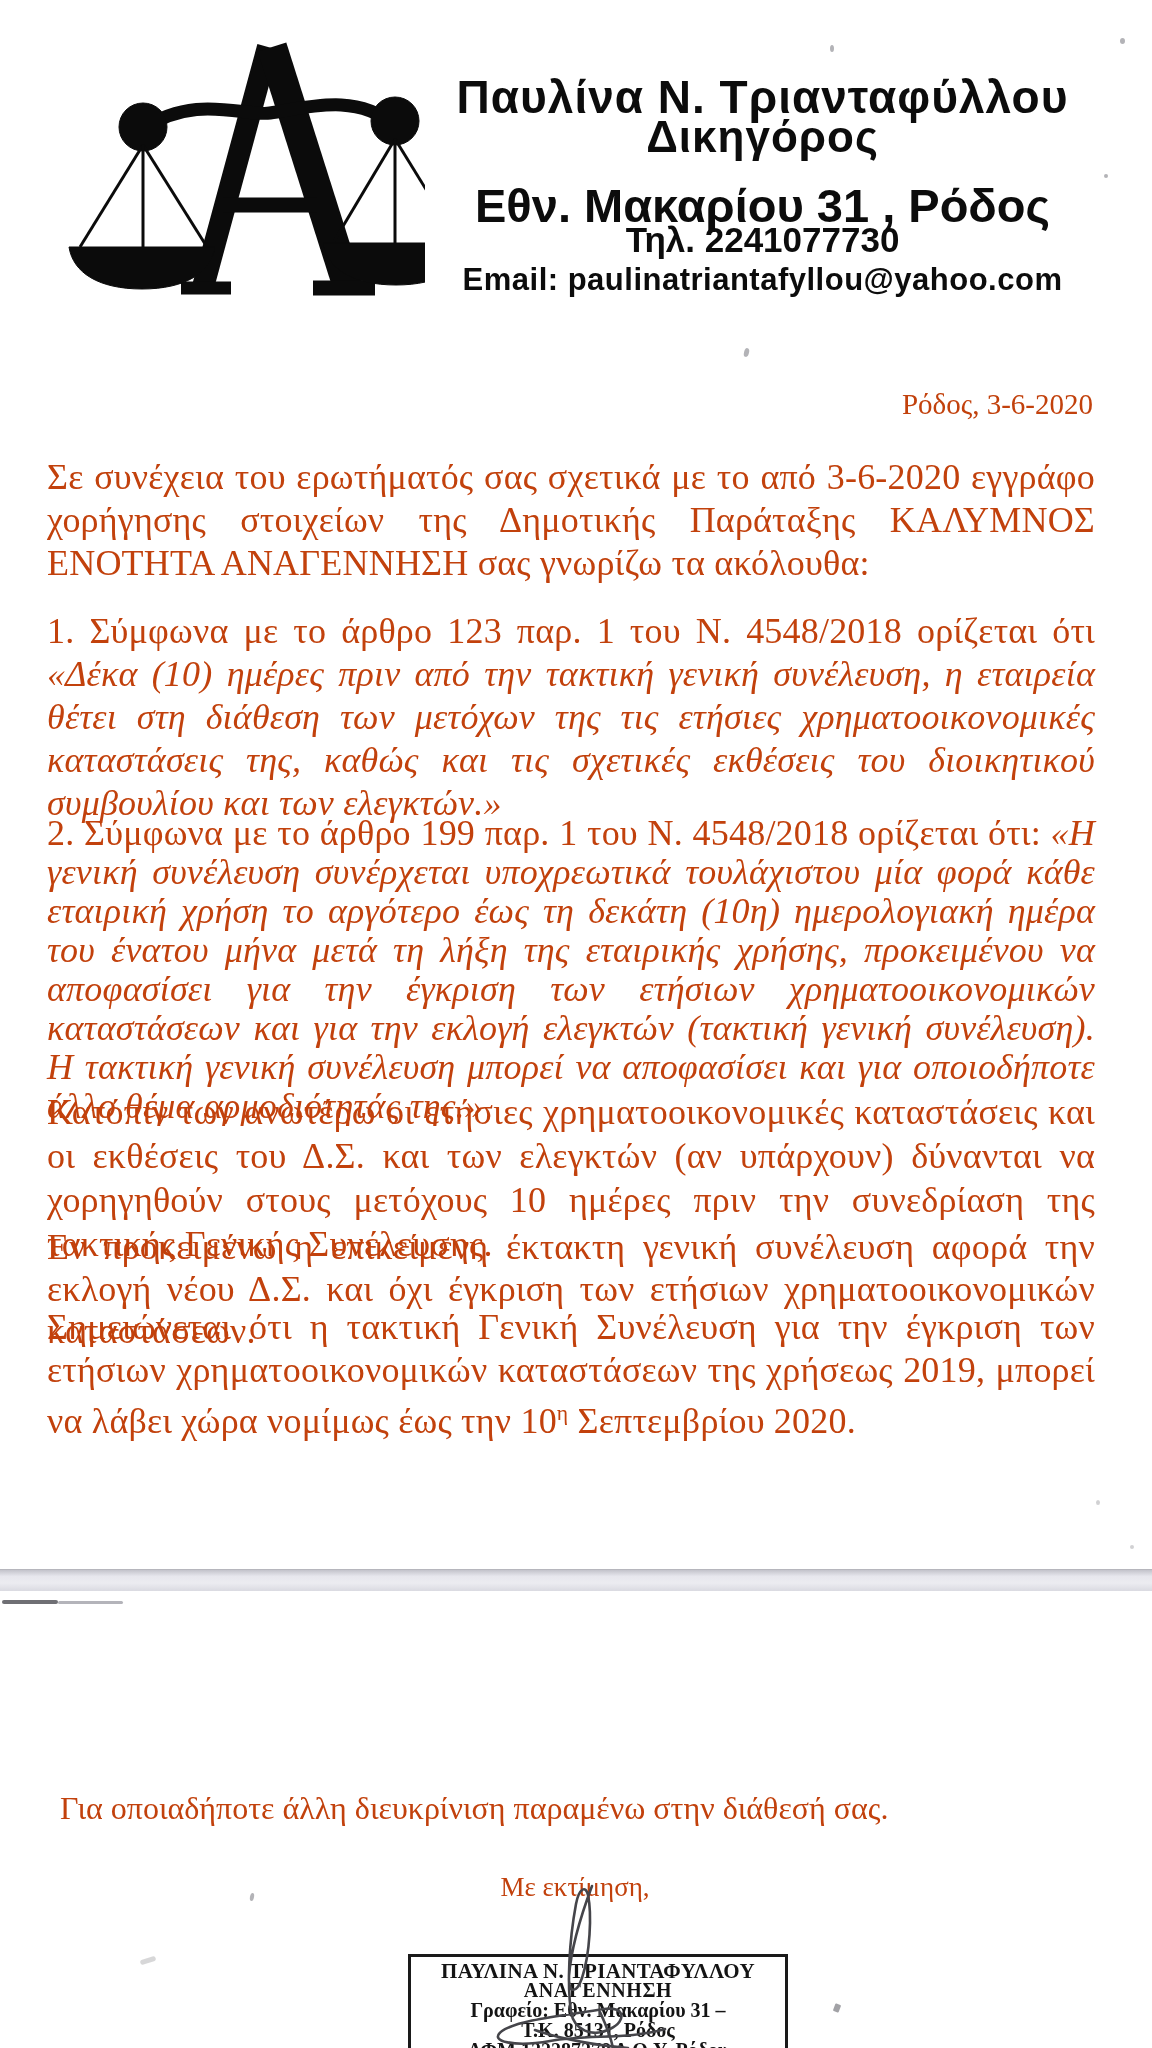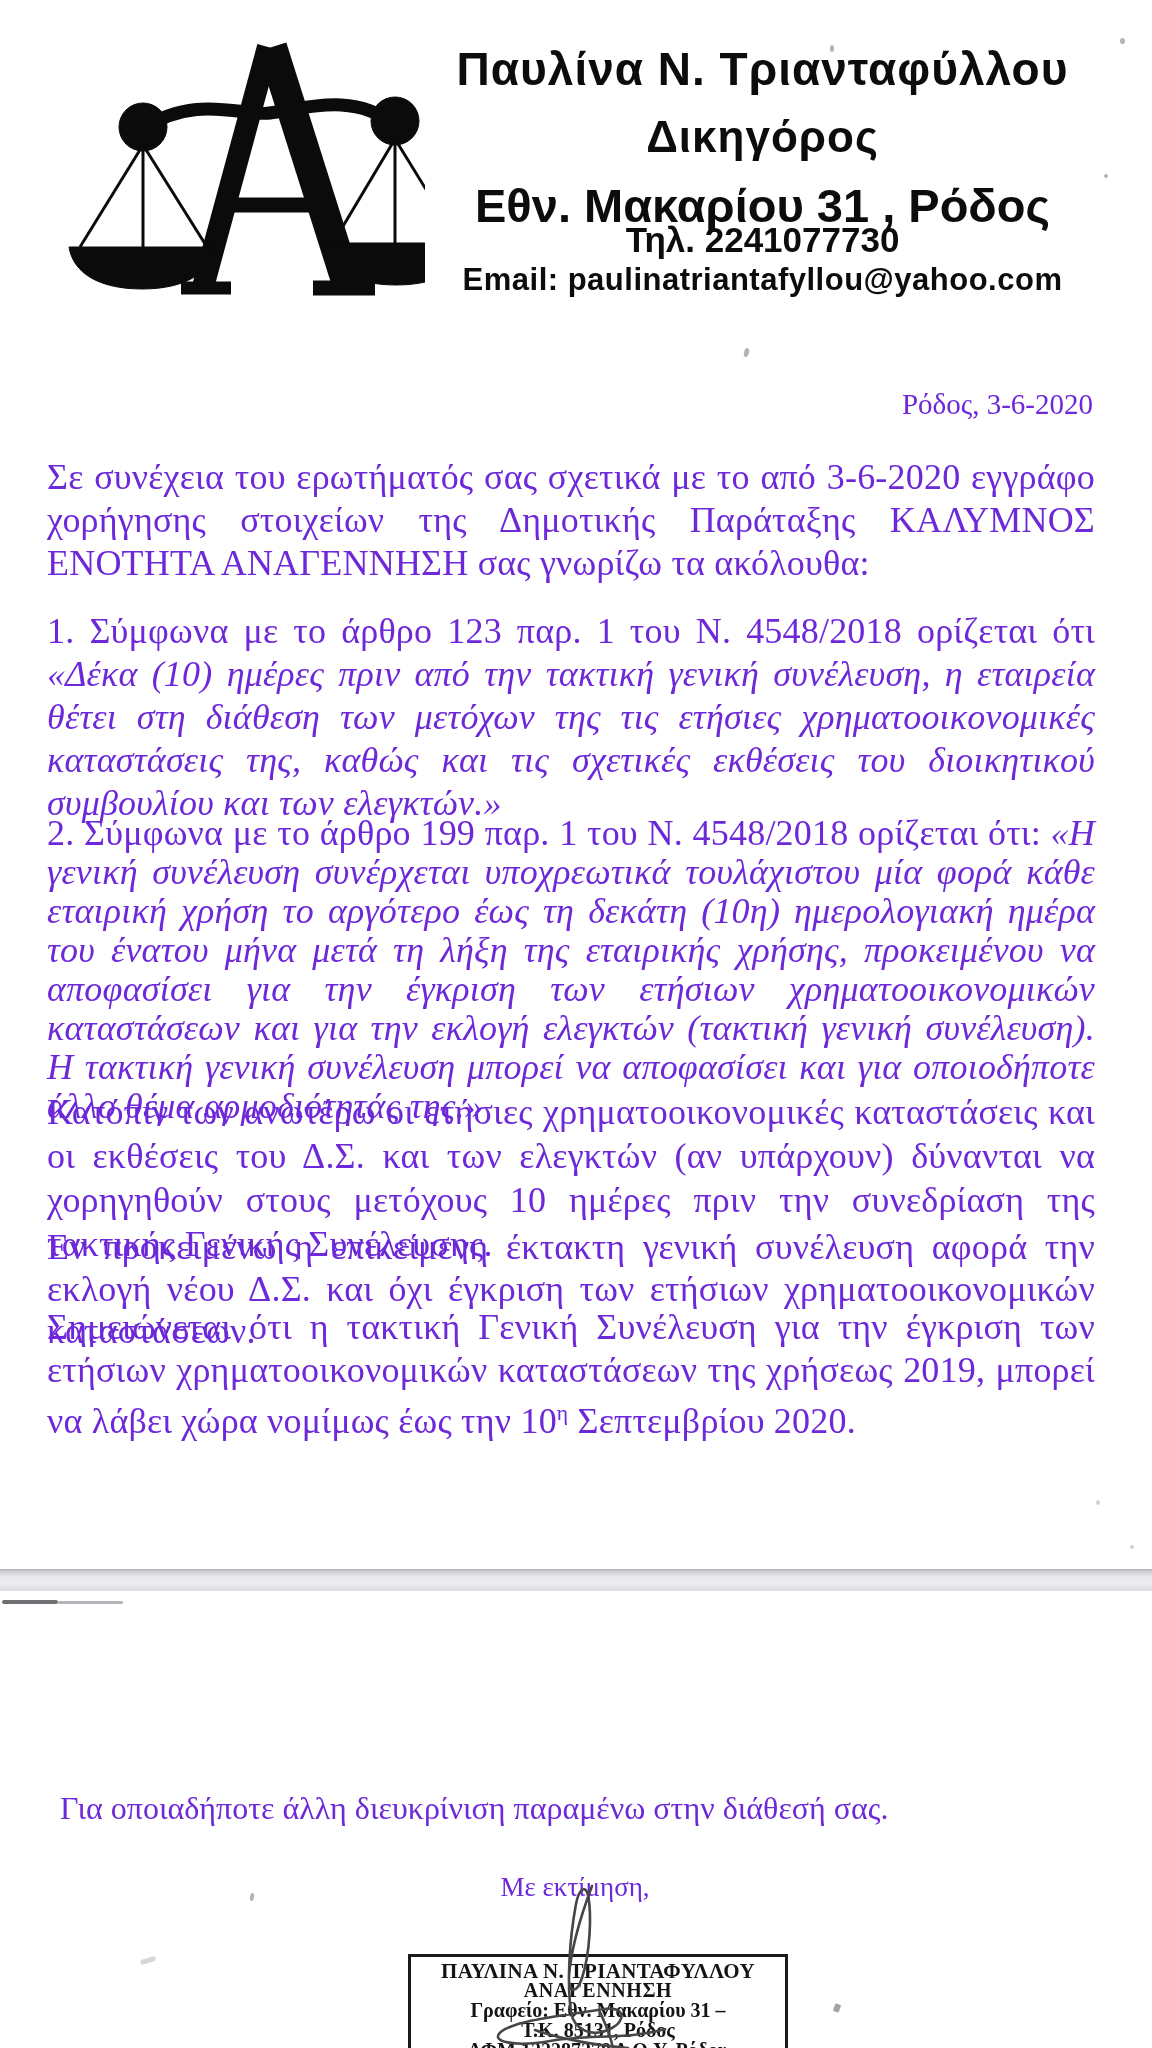--- a/index.html
+++ b/index.html
@@ -1,27 +1,27 @@
 <!DOCTYPE html>
 <html><head>
 <meta charset="utf-8">
 <style>
   html,body{margin:0;padding:0;background:#ffffff;}
   .page{position:relative;width:1152px;height:2048px;overflow:hidden;background:#ffffff;
         color:#1c1c1c;-webkit-font-smoothing:antialiased;}
   .abs{position:absolute;}
   
   .hdr{font-family:"Liberation Sans",sans-serif;font-weight:700;text-align:center;color:#0c0c0c;}
-  .hdr-name{left:405px;top:42px;width:715px;font-size:46px;letter-spacing:1px;}
+  .hdr-name{left:405px;top:70px;width:715px;font-size:46px;letter-spacing:1px;}
   .hdr-role{left:405px;top:112px;width:715px;font-size:44px;letter-spacing:1px;}
   .hdr-addr{left:405px;top:178px;width:715px;font-size:47px;}
   .hdr-tel{left:405px;top:220px;width:715px;font-size:35px;}
   .hdr-email{left:405px;top:262px;width:715px;font-size:31px;letter-spacing:.5px;}
   
-  .serif{font-family:"Liberation Serif",serif;color:#6d28d9;}
+  .serif{font-family:"Liberation Serif",serif;color:#c2410c;}
   .para{left:47px;width:1048px;font-size:36px;text-align:justify;letter-spacing:.2px;}
   .date-line{left:700px;top:388px;width:393px;font-size:29px;text-align:right;}
   .p1{top:456px;line-height:43px;}
   .pt1{top:610px;line-height:43px;}
   .pt2{top:814px;line-height:39px;}
   .p4{top:1090px;line-height:44px;}
   .p5{top:1226px;line-height:42px;}
   .p6{top:1306px;line-height:43px;}
   .p7{left:60px;top:1790px;width:1040px;font-size:32px;text-align:left;}
   .vale{left:455px;top:1872px;width:240px;font-size:27px;text-align:center;}

